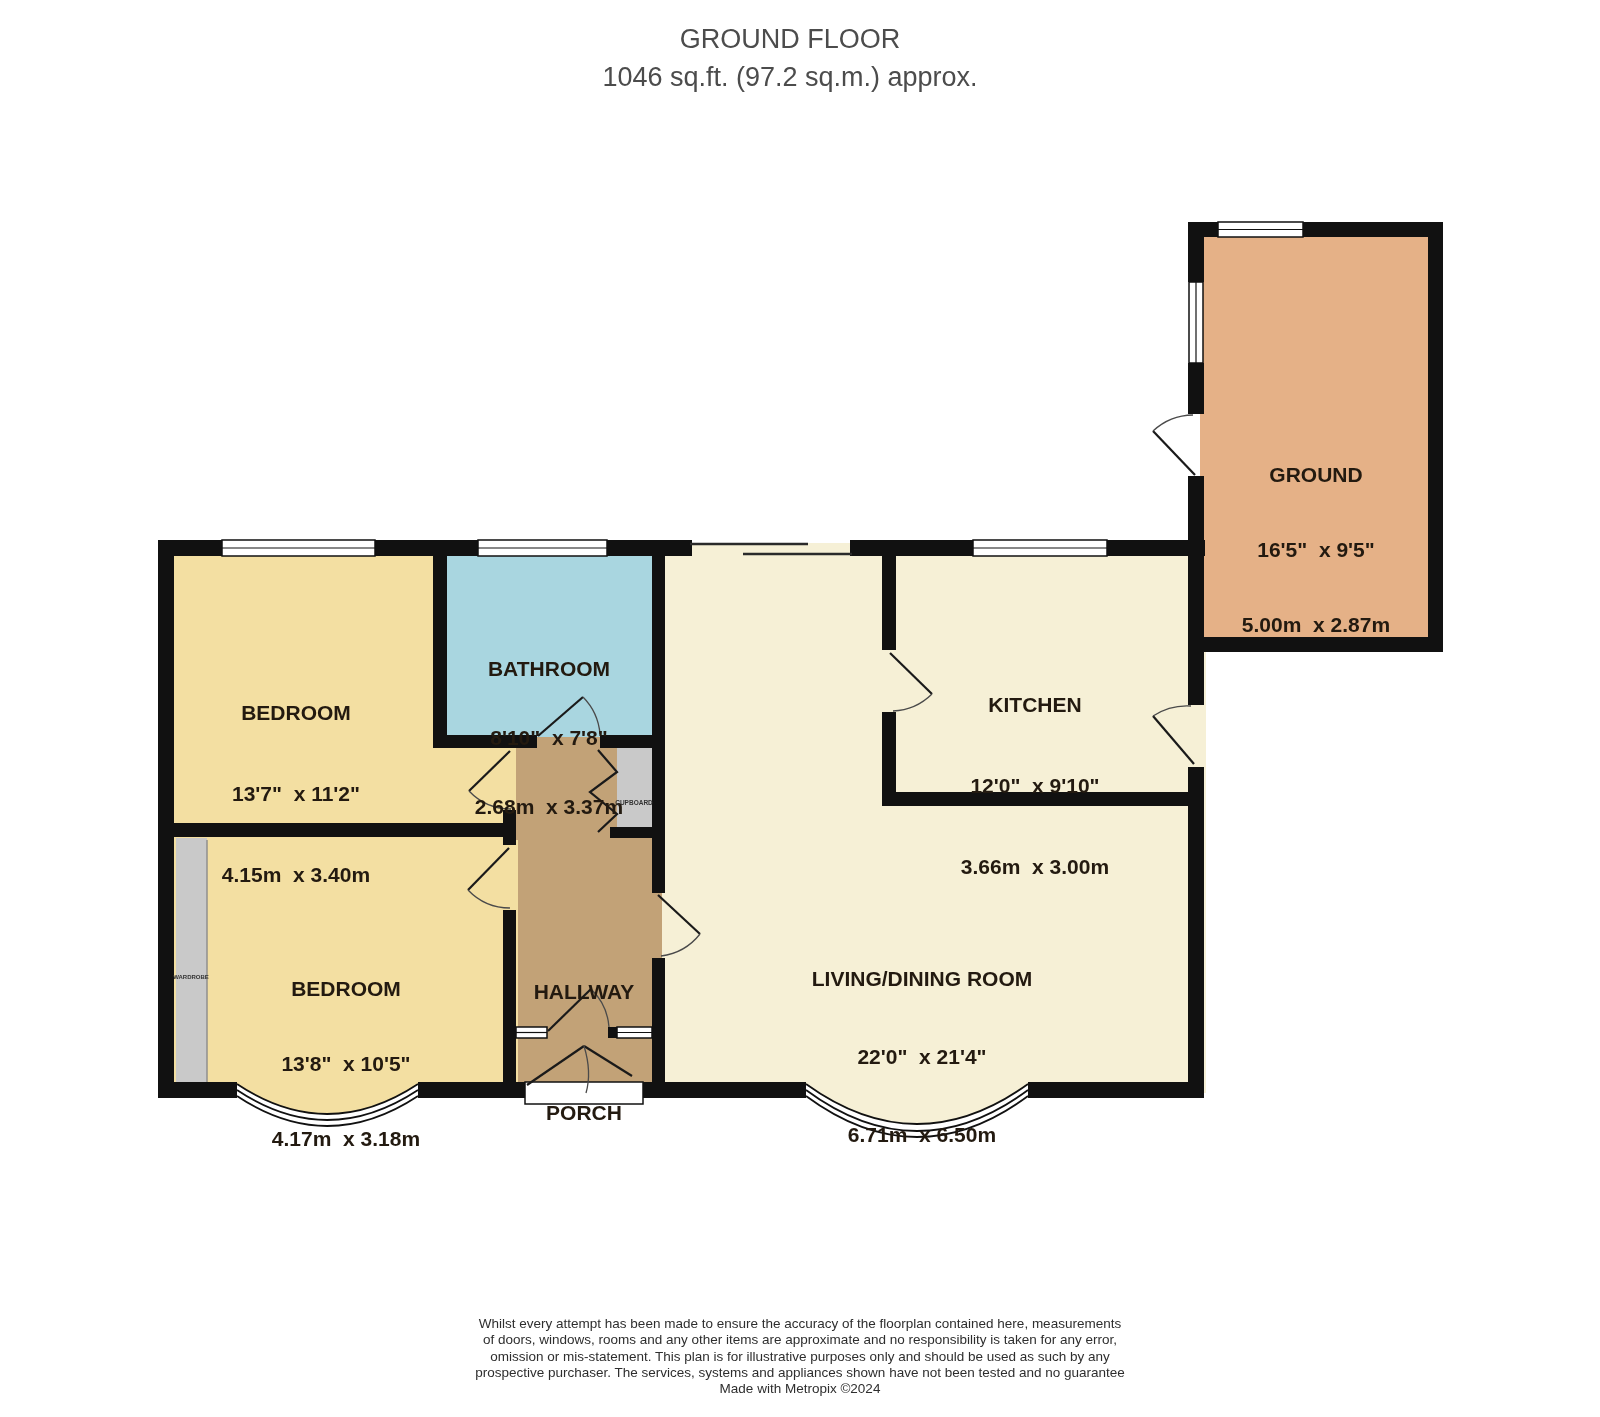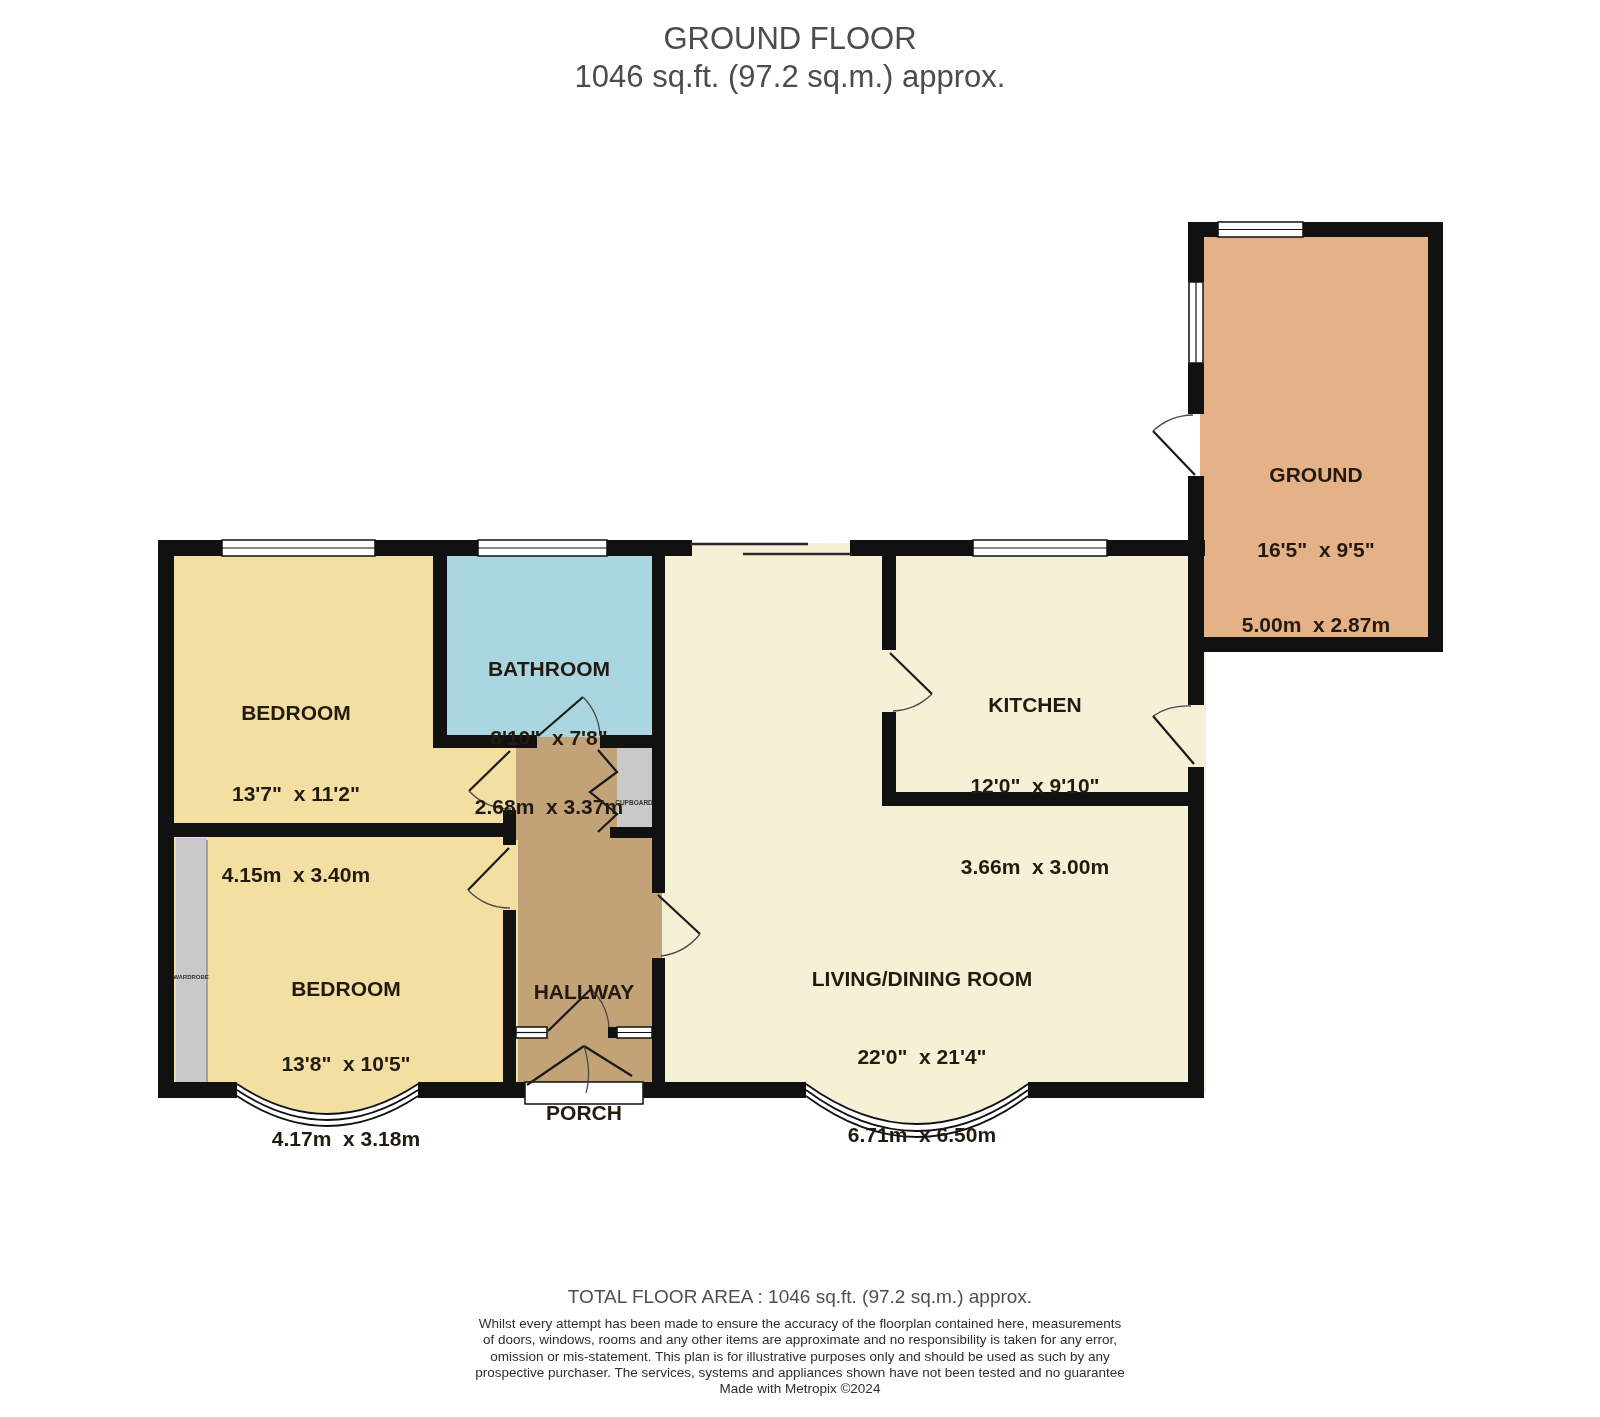--- a/index.html
+++ b/index.html
@@ -9,21 +9,21 @@
   .wall{fill:#111111;}
   .win{fill:#ffffff;stroke:#111111;stroke-width:1.5;}
   .winline{stroke:#111111;stroke-width:1.2;}
   .leaf{stroke:#1a1a1a;stroke-width:2.2;fill:none;}
   .swing{stroke:#4a4a4a;stroke-width:1.3;fill:none;}
   .bayband{fill:#ffffff;}
   .bayline{stroke:#111111;stroke-width:1.8;fill:none;}
   .thinwall{stroke:#2a2a2a;stroke-width:2.6;}
   .grayline{stroke:#8a8a8a;stroke-width:1.4;}
   .title{position:absolute;left:390px;top:20px;width:800px;text-align:center;
-         color:#4c4c4c;font-size:31px;line-height:38px;}
+         color:#4c4c4c;font-size:27px;line-height:38px;}
   .rlabel{position:absolute;width:300px;text-align:center;color:#231a10;
           font-weight:bold;font-size:21px;line-height:25px;white-space:pre;}
   .rlabel.small{font-size:6.5px;line-height:8px;color:#333;font-weight:bold;letter-spacing:0px;}
   .footer{position:absolute;left:300px;width:1000px;text-align:center;}
   .footer .total{color:#4f4f4f;font-size:19px;}
   .footer .disc{color:#2e2e2e;font-size:13.5px;line-height:16.3px;}
   .footer .credit{color:#2e2e2e;font-size:13.5px;}
 </style>
 </head>
 <body>
@@ -235,23 +235,20 @@
   </div>
 
   <div class="rlabel small" style="left:614px;top:783px;width:40px;">
     <div>CUPBOARD</div>
   </div>
 
   <div class="rlabel small" style="left:171px;top:957px;width:40px;font-size:6px;">
     <div>WARDROBE</div>
   </div>
 
-  <div class="footer" style="top:1286px;">
-    <div class="total">TOTAL FLOOR AREA : 1046 sq.ft. (97.2 sq.m.) approx.</div>
-  </div>
 
   <div class="footer" style="top:1316px;">
     <div class="disc">Whilst every attempt has been made to ensure the accuracy of the floorplan contained here, measurements</div>
     <div class="disc">of doors, windows, rooms and any other items are approximate and no responsibility is taken for any error,</div>
     <div class="disc">omission or mis-statement. This plan is for illustrative purposes only and should be used as such by any</div>
     <div class="disc">prospective purchaser. The services, systems and appliances shown have not been tested and no guarantee</div>
     <div class="credit">Made with Metropix ©2024</div>
   </div>
 
 </div>

